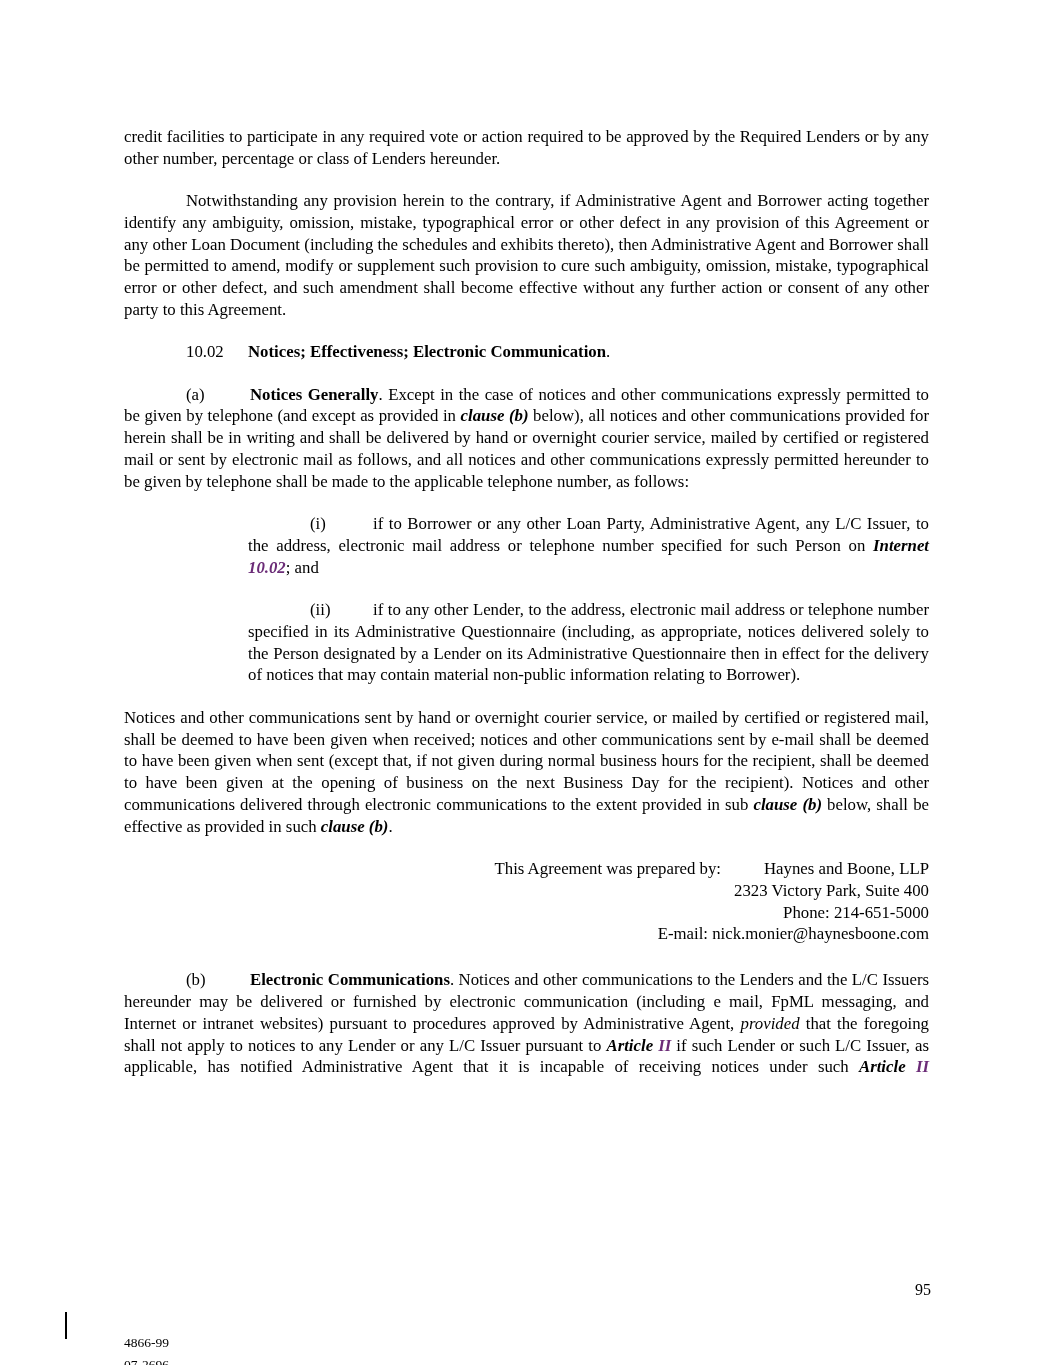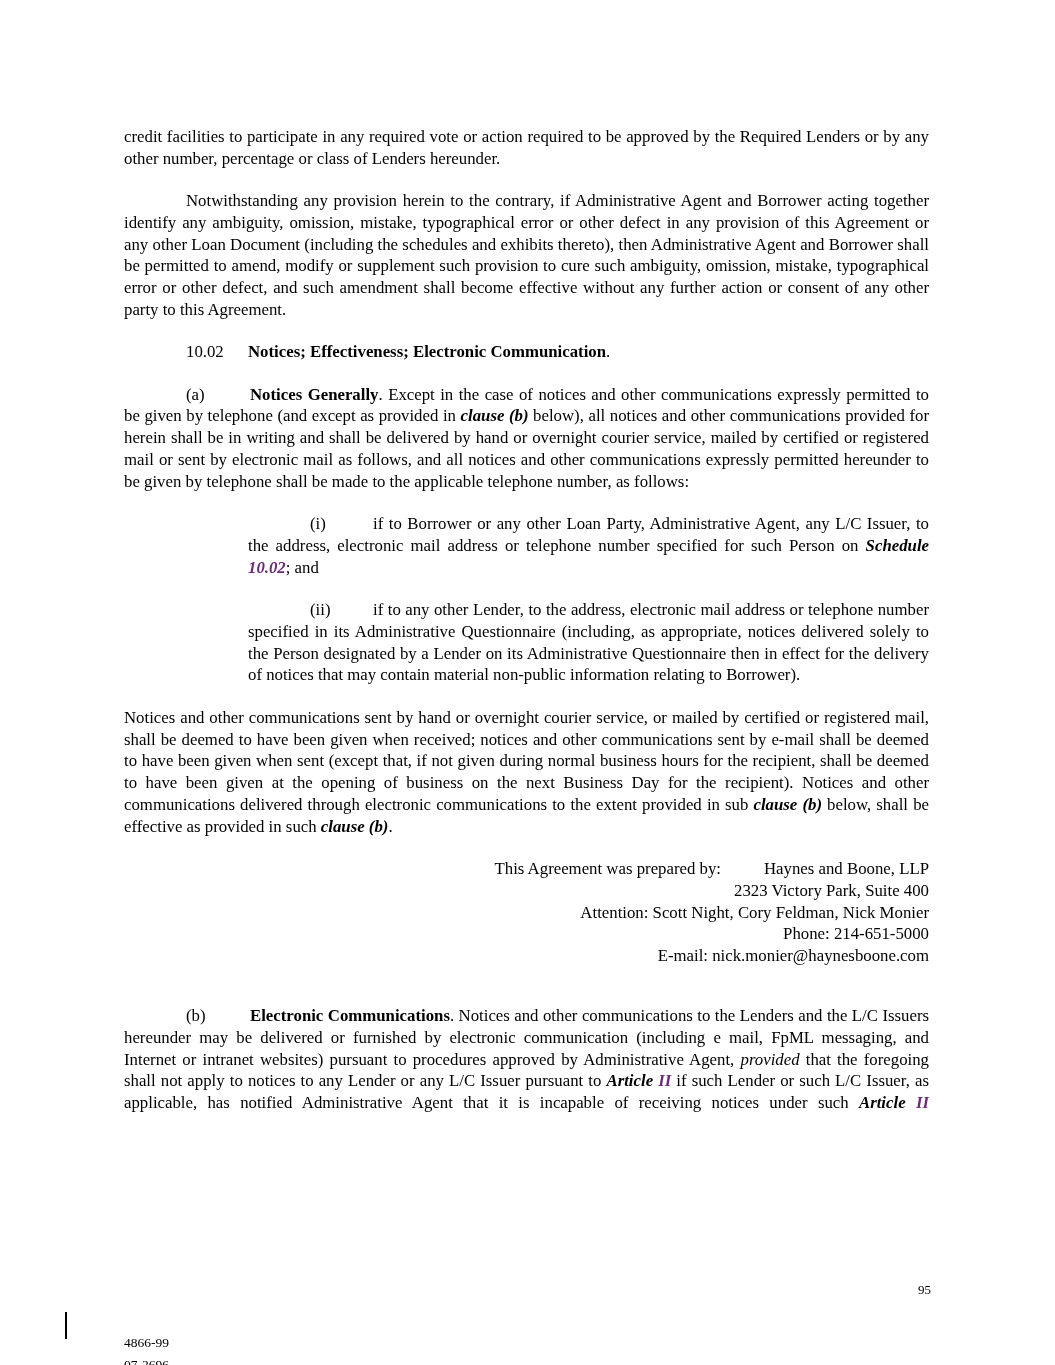--- a/index.html
+++ b/index.html
@@ -18,21 +18,21 @@
     color: #000000;
   }
   .para {
     margin: 0 0 20.5px 0;
     text-align: justify;
   }
   .indent { text-indent: 62px; }
   .sub { margin-left: 124px; }
   .jlast { text-align-last: justify; }
   .addr { margin: 0 0 0 124px; text-align: right; }
-  .addr.gap { margin-bottom: 38px; }
+  .addr.gap { margin-bottom: 24px; }
   .box { display: inline-block; text-indent: 0; vertical-align: baseline; }
   .spacer { display: inline-block; }
   .sb { font-weight: bold; margin-top: 38px; }
   .si { font-style: italic; }
   .c-purple { color: var(--purple, #6B2C77); }
   .footer-left {
     position: absolute;
     left: 124px;
     top: 1332px;
     font-size: 13.5px;
@@ -45,21 +45,21 @@
   }
   .ins {
     color: var(--insertion_blue, #3742C8);
     text-decoration: underline;
     border-bottom: 1px solid var(--insertion_blue, #3742C8);
   }
   .page-number {
     position: absolute;
     top: 1279px;
     right: 124px;
-    font-size: 13px;
+    font-size: 16px;
     line-height: 21.8px;
   }
   .change-bar {
     position: absolute;
     left: 65px;
     top: 1312px;
     width: 2px;
     height: 27px;
     background: #000000;
   }
@@ -67,26 +67,25 @@
 </head>
 <body>
 
 <div class="page">
 
   <div>
       <p class="para"><span>credit facilities to participate in any required vote or action required to be approved by the Required Lenders or by any other number, percentage or class of Lenders hereunder.</span></p>
       <p class="para indent"><span>Notwithstanding any provision herein to the contrary, if Administrative Agent and Borrower acting together identify any ambiguity, omission, mistake, typographical error or other defect in any provision of this Agreement or any other Loan Document (including the schedules and exhibits thereto), then Administrative Agent and Borrower shall be permitted to amend, modify or supplement such provision to cure such ambiguity, omission, mistake, typographical error or other defect, and such amendment shall become effective without any further action or consent of any other party to this Agreement.</span></p>
       <p class="para indent"><span class="box" style="width: 62px;">10.02</span><span class="sb">Notices; Effectiveness; Electronic Communication</span><span>.</span></p>
       <p class="para indent"><span class="box" style="width: 64px;">(a)</span><span class="sb">Notices Generally</span><span>. Except in the case of notices and other communications expressly permitted to be given by telephone (and except as provided in </span><span class="sb si">clause (b)</span><span> below), all notices and other communications provided for herein shall be in writing and shall be delivered by hand or overnight courier service, mailed by certified or registered mail or sent by electronic mail as follows, and all notices and other communications expressly permitted hereunder to be given by telephone shall be made to the applicable telephone number, as follows:</span></p>
-      <p class="para sub indent"><span class="box" style="width: 63px;">(i)</span><span>if to Borrower or any other Loan Party, Administrative Agent, any L/C Issuer, to the address, electronic mail address or telephone number specified for such Person on </span><span class="sb si">Schedule </span><span class="sb si c-purple">10.02</span><span>; and</span></p>
+      <p class="para sub indent"><span class="box" style="width: 63px;">(i)</span><span>if to Borrower or any other Loan Party, Administrative Agent, any L/C Issuer, to the address, electronic mail address or telephone number specified for such Person on </span><span class="sb si">Internet </span><span class="sb si c-purple">10.02</span><span>; and</span></p>
       <p class="para sub indent"><span class="box" style="width: 63px;">(ii)</span><span>if to any other Lender, to the address, electronic mail address or telephone number specified in its Administrative Questionnaire (including, as appropriate, notices delivered solely to the Person designated by a Lender on its Administrative Questionnaire then in effect for the delivery of notices that may contain material non-public information relating to Borrower).</span></p>
       <p class="para"><span>Notices and other communications sent by hand or overnight courier service, or mailed by certified or registered mail, shall be deemed to have been given when received; notices and other communications sent by e-mail shall be deemed to have been given when sent (except that, if not given during normal business hours for the recipient, shall be deemed to have been given at the opening of business on the next Business Day for the recipient). Notices and other communications delivered through electronic communications to the extent provided in sub </span><span class="sb si">clause (b)</span><span> below, shall be effective as provided in such </span><span class="sb si">clause (b)</span><span>.</span></p>
       <p class="addr"><span>This Agreement was prepared by:</span><span class="spacer" style="width: 43px;"></span><span>Haynes and Boone, LLP</span></p>
       <p class="addr"><span>2323 Victory Park, Suite 400</span></p>
-      <p class="addr"><span>Attention: Scott Night, Cory Feldman, Nick Monier</span></p>
       <p class="addr"><span>Phone: 214-651-5000</span></p>
       <p class="addr gap"><span>E-mail: nick.monier@haynesboone.com</span></p>
       <p class="para indent jlast"><span class="box" style="width: 64px;">(b)</span><span class="sb">Electronic Communications</span><span>. Notices and other communications to the Lenders and the L/C Issuers hereunder may be delivered or furnished by electronic communication (including e mail, FpML messaging, and Internet or intranet websites) pursuant to procedures approved by Administrative Agent, </span><span class="si">provided</span><span> that the foregoing shall not apply to notices to any Lender or any L/C Issuer pursuant to </span><span class="sb si">Article </span><span class="sb si c-purple">II</span><span> if such Lender or such L/C Issuer, as applicable, has notified Administrative Agent that it is incapable of receiving notices under such </span><span class="sb si">Article </span><span class="sb si c-purple">II</span></p>
     </div>
 
   <div class="change-bar"></div>
 
   <div class="footer-left">
     <div>4866-99</div>
     <div>07-2696</div>

